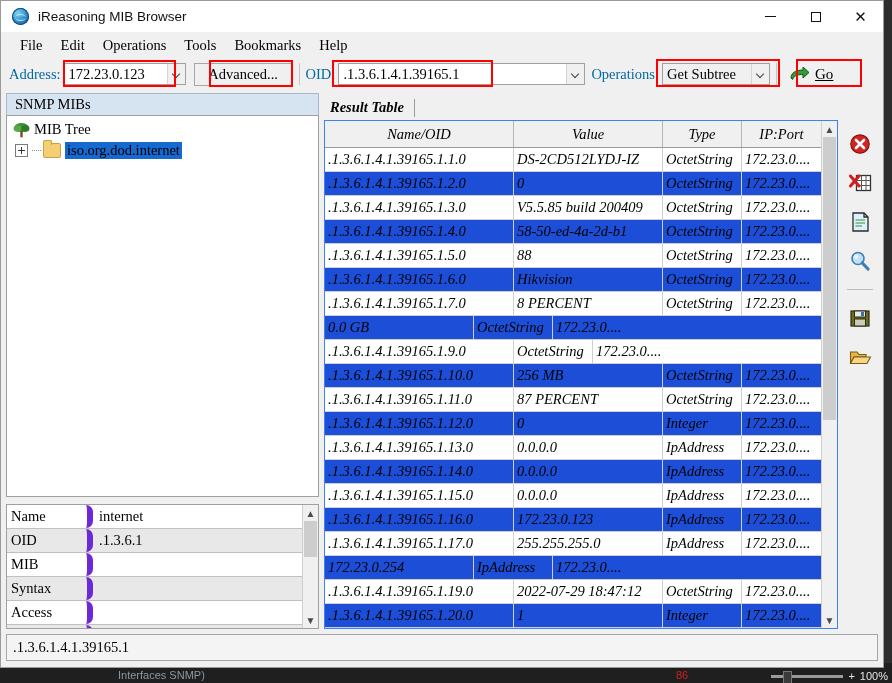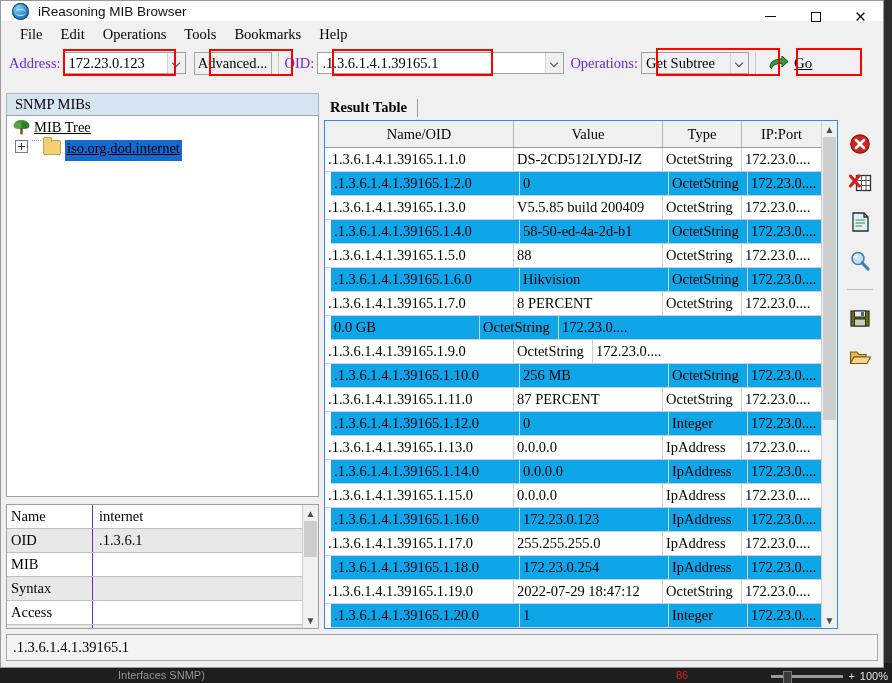--- a/index.html
+++ b/index.html
@@ -20,41 +20,41 @@
   #bg-zoom .slider{position:relative;width:72px;height:3px;background:#9a9a9a;}
   #bg-zoom .slider .knob{position:absolute;left:12px;top:-4px;width:7px;height:11px;background:#3a3a3a;border:1px solid #777;}
 
   
   #window{
     position:absolute;left:0;top:0;width:884px;height:668px;
     background:#f0f0f0;border:1px solid #9a9a9a;
     box-sizing:border-box;
   }
   
-  #titlebar{height:20px;background:#ffffff;display:flex;align-items:center;position:relative;}
+  #titlebar{height:31px;background:#ffffff;display:flex;align-items:center;position:relative;}
   #app-icon{width:17px;height:17px;margin-left:11px;margin-right:9px;border-radius:50%;
     background:radial-gradient(circle at 35% 30%,#7fd4f5 0%,#2f86c5 55%,#15537f 100%);
     box-shadow:inset 0 0 0 1px #0e4a73;position:relative;}
   #app-icon:after{content:"";position:absolute;left:3px;top:6px;width:11px;height:5px;
     border-top:1px solid #bfe9ff;border-bottom:1px solid #bfe9ff;border-radius:50%;}
   #app-title{font-size:13.5px;color:#111;font-family:"Liberation Sans",sans-serif;}
   .wbtn{width:45px;height:31px;display:flex;align-items:center;justify-content:center;
     font-size:13px;color:#111;font-family:"Liberation Sans",sans-serif;}
   #wbtns{position:absolute;right:0;top:0;display:flex;}
   .gl-min{display:block;width:11px;height:1px;background:#111;}
   .gl-max{display:block;width:10px;height:10px;border:1px solid #111;box-sizing:border-box;}
   .gl-close{font-size:15px;line-height:1;}
 
   
   #menubar{height:26px;background:#f0f0f0;display:flex;align-items:center;padding-left:10px;}
   .menu-item{font-size:14.5px;color:#000;padding:2px 9px;}
 
   
   #toolbar{height:32px;display:flex;align-items:center;padding-left:8px;gap:0;position:relative;}
-  .tb-label{font-size:14.5px;color:#6d28d9;margin-right:3px;}
+  .tb-label{font-size:14.5px;color:#0369a1;margin-right:3px;}
   .combo{display:flex;align-items:center;height:22px;border:1px solid #a0a0a0;background:#fff;box-sizing:border-box;}
   .combo input,.combo .val{border:0;outline:0;background:transparent;font-family:"Liberation Serif",serif;
     font-size:14.5px;color:#000;padding:0 4px;height:20px;line-height:20px;width:100%;box-sizing:border-box;}
   .combo .arrow{width:17px;height:20px;display:flex;align-items:center;justify-content:center;flex:0 0 17px;
     background:#f0f0f0;border-left:1px solid #d4d4d4;}
   .chev{width:7px;height:7px;position:relative;}
   .chev:after{content:"";position:absolute;left:0;top:0;width:5px;height:5px;border-right:1px solid #404040;border-bottom:1px solid #404040;transform:rotate(45deg);}
   .btn{height:23px;border:1px solid #a7a7a7;background:#f0f0f0;font-size:14.5px;color:#000;
     display:flex;align-items:center;justify-content:center;padding:0 8px;box-sizing:border-box;font-family:"Liberation Serif",serif;}
   .sep-v{width:1px;height:22px;background:#c6c6c6;margin:0 6px;}
@@ -63,55 +63,55 @@
   
   #go-wrap{display:flex;align-items:center;gap:5px;padding:0 7px;height:24px;}
   #go-label{font-size:15px;text-decoration:underline;}
 
   
   #content{position:absolute;left:5px;top:92px;right:5px;bottom:38px;}
   #left-pane{position:absolute;left:0;top:0;width:313px;bottom:0;}
   #snmp-header{height:22px;background:#d6e3f0;border:1px solid #a9b8c9;border-bottom:0;
     display:flex;align-items:center;padding-left:8px;font-size:14.5px;color:#000;box-sizing:border-box;}
   #tree-box{position:absolute;left:0;top:22px;right:0;height:382px;background:#fff;border:1px solid #a0a0a0;box-sizing:border-box;overflow:hidden;}
-  .tree-row{display:flex;height:21px;padding-left:5px;font-size:14.5px;text-decoration:underline;}
+  .tree-row{display:flex;align-items:center;height:21px;padding-left:5px;font-size:14.5px;}
   .tree-row.child{padding-left:8px;}
   .tree-icon-tree{width:17px;height:16px;margin-right:4px;position:relative;flex:0 0 17px;}
   .exp{width:11px;height:11px;border:1px solid #7a7a7a;background:#fff;position:relative;flex:0 0 11px;margin-right:4px;}
   .exp:before{content:"";position:absolute;left:2px;top:5px;width:7px;height:1px;background:#333;}
   .exp:after{content:"";position:absolute;left:5px;top:2px;width:1px;height:7px;background:#333;}
   .dots{width:9px;height:1px;border-top:1px dotted #8a8a8a;flex:0 0 9px;margin-right:2px;}
   .folder{width:16px;height:13px;flex:0 0 16px;margin-right:4px;position:relative;
     background:#f5cf74;border:1px solid #c9a23c;border-radius:1px 2px 2px 2px;}
   .folder:before{content:"";position:absolute;left:-1px;top:-4px;width:7px;height:4px;background:#f5cf74;border:1px solid #c9a23c;border-bottom:0;border-radius:2px 2px 0 0;}
   .sel{background:#1669d1;color:#000000;padding:0 2px;}
 
   
   #prop-box{position:absolute;left:0;top:411px;right:0;bottom:0;border:1px solid #a0a0a0;background:#fff;box-sizing:border-box;overflow:hidden;}
   .prop-row{display:flex;height:24px;border-bottom:1px solid #c0c0c0;box-sizing:border-box;}
   .prop-row.alt{background:#e8e8e8;}
-  .prop-k{width:86px;flex:0 0 86px;border-right:1px solid #6d28d9;padding-left:4px;font-size:14.5px;
-    display:flex;align-items:center;box-sizing:border-box;}
+  .prop-k{width:86px;flex:0 0 86px;border-right:6px solid #6d28d9;padding-left:4px;font-size:14.5px;
+    display:flex;align-items:center;box-sizing:border-box;border-radius:7px;}
   .prop-v{flex:1;padding-left:6px;font-size:14.5px;display:flex;align-items:center;}
 
   
   .vsb{position:absolute;right:0;top:0;bottom:0;width:16px;background:#f0f0f0;border-left:1px solid #cfcfcf;box-sizing:border-box;}
   .vsb .arw{height:16px;display:flex;align-items:center;justify-content:center;color:#4a4a4a;font-size:10px;font-family:"Liberation Sans",sans-serif;}
   .vsb .thumb{position:absolute;left:1px;right:1px;background:#cdcdcd;}
 
   
-  #right-pane{position:absolute;left:318px;top:0;right:0;bottom:0;}
+  #right-pane{position:absolute;left:318px;top:0;right:0;bottom:0;font-style:italic;}
   #tabstrip{height:27px;display:flex;align-items:flex-end;}
   #tab-result{font-size:14.5px;font-weight:bold;padding:2px 10px 4px 6px;color:#000;}
   #tab-divider{width:1px;height:18px;background:#9a9a9a;margin-bottom:3px;}
   #table-area{position:absolute;left:0;top:27px;right:40px;bottom:0;border:1px solid #3b82f6;background:#fff;box-sizing:border-box;overflow:hidden;}
   .thead{display:flex;height:27px;background:#f0f0f0;border-bottom:1px solid #9a9a9a;box-sizing:border-box;}
   .th{display:flex;align-items:center;justify-content:center;font-size:14.5px;border-right:1px solid #b4b4b4;box-sizing:border-box;height:100%;}
   .tr{display:flex;height:24px;border-bottom:1px solid #cfcfcf;box-sizing:border-box;background:#fff;}
-  .tr.alt{background:#0ea5e9;margin-left:6px;}
+  .tr.alt{background:#1d4ed8;}
   .td{display:flex;align-items:center;font-size:14.5px;border-right:1px solid #cfcfcf;box-sizing:border-box;
     padding-left:3px;height:100%;overflow:hidden;white-space:nowrap;}
   .c0{width:189px;flex:0 0 189px;}
   .c1{width:149px;flex:0 0 149px;}
   .c2{width:79px;flex:0 0 79px;}
   .c3{width:79px;flex:0 0 79px;border-right:0;}
 
   
   #iconbar{position:absolute;right:0;top:27px;width:36px;bottom:0;display:flex;flex-direction:column;align-items:center;padding-top:10px;gap:11px;}
   .ibtn{width:28px;height:28px;display:flex;align-items:center;justify-content:center;}
@@ -169,21 +169,21 @@
 
   <div id="toolbar">
     <span class="tb-label">Address:</span>
     <div class="combo" style="width:122px">
       <input class="val" value="172.23.0.123" style="">
       <div class="arrow">
           <span class="chev"></span>
         </div>
     </div>
     <div style="width:8px"></div>
-    <div class="btn" style="width:78px">Advanced...</div>
+    <div class="btn" style="width:99px">Advanced...</div>
     <div class="sep-v"></div>
     <span class="tb-label">OID:</span>
     <div class="combo" style="width:247px">
       <input class="val" value=".1.3.6.1.4.1.39165.1" style="">
       <div class="arrow">
           <span class="chev"></span>
         </div>
     </div>
     <div style="width:6px"></div>
     <span class="tb-label">Operations:</span>
@@ -376,21 +376,20 @@
               <div class="td c2">IpAddress</div>
               <div class="td c3">172.23.0....</div>
             </div>
             <div class="tr">
               <div class="td c0">.1.3.6.1.4.1.39165.1.17.0</div>
               <div class="td c1">255.255.255.0</div>
               <div class="td c2">IpAddress</div>
               <div class="td c3">172.23.0....</div>
             </div>
             <div class="tr alt">
-              <div class="td c0">.1.3.6.1.4.1.39165.1.18.0</div>
               <div class="td c1">172.23.0.254</div>
               <div class="td c2">IpAddress</div>
               <div class="td c3">172.23.0....</div>
             </div>
             <div class="tr">
               <div class="td c0">.1.3.6.1.4.1.39165.1.19.0</div>
               <div class="td c1">2022-07-29 18:47:12</div>
               <div class="td c2">OctetString</div>
               <div class="td c3">172.23.0....</div>
             </div>

